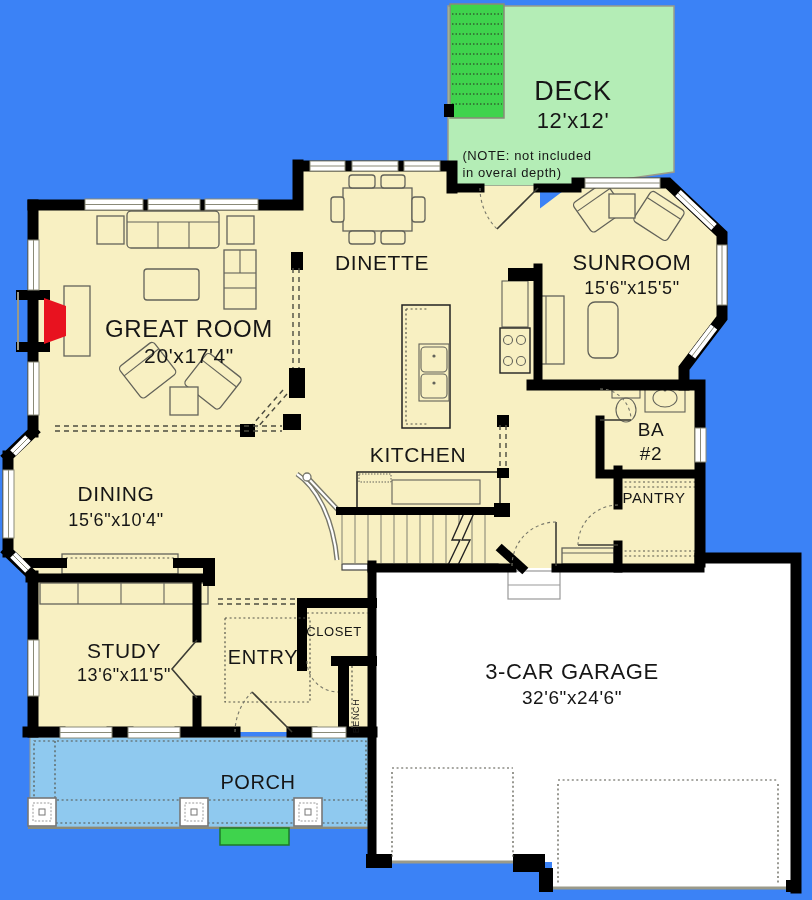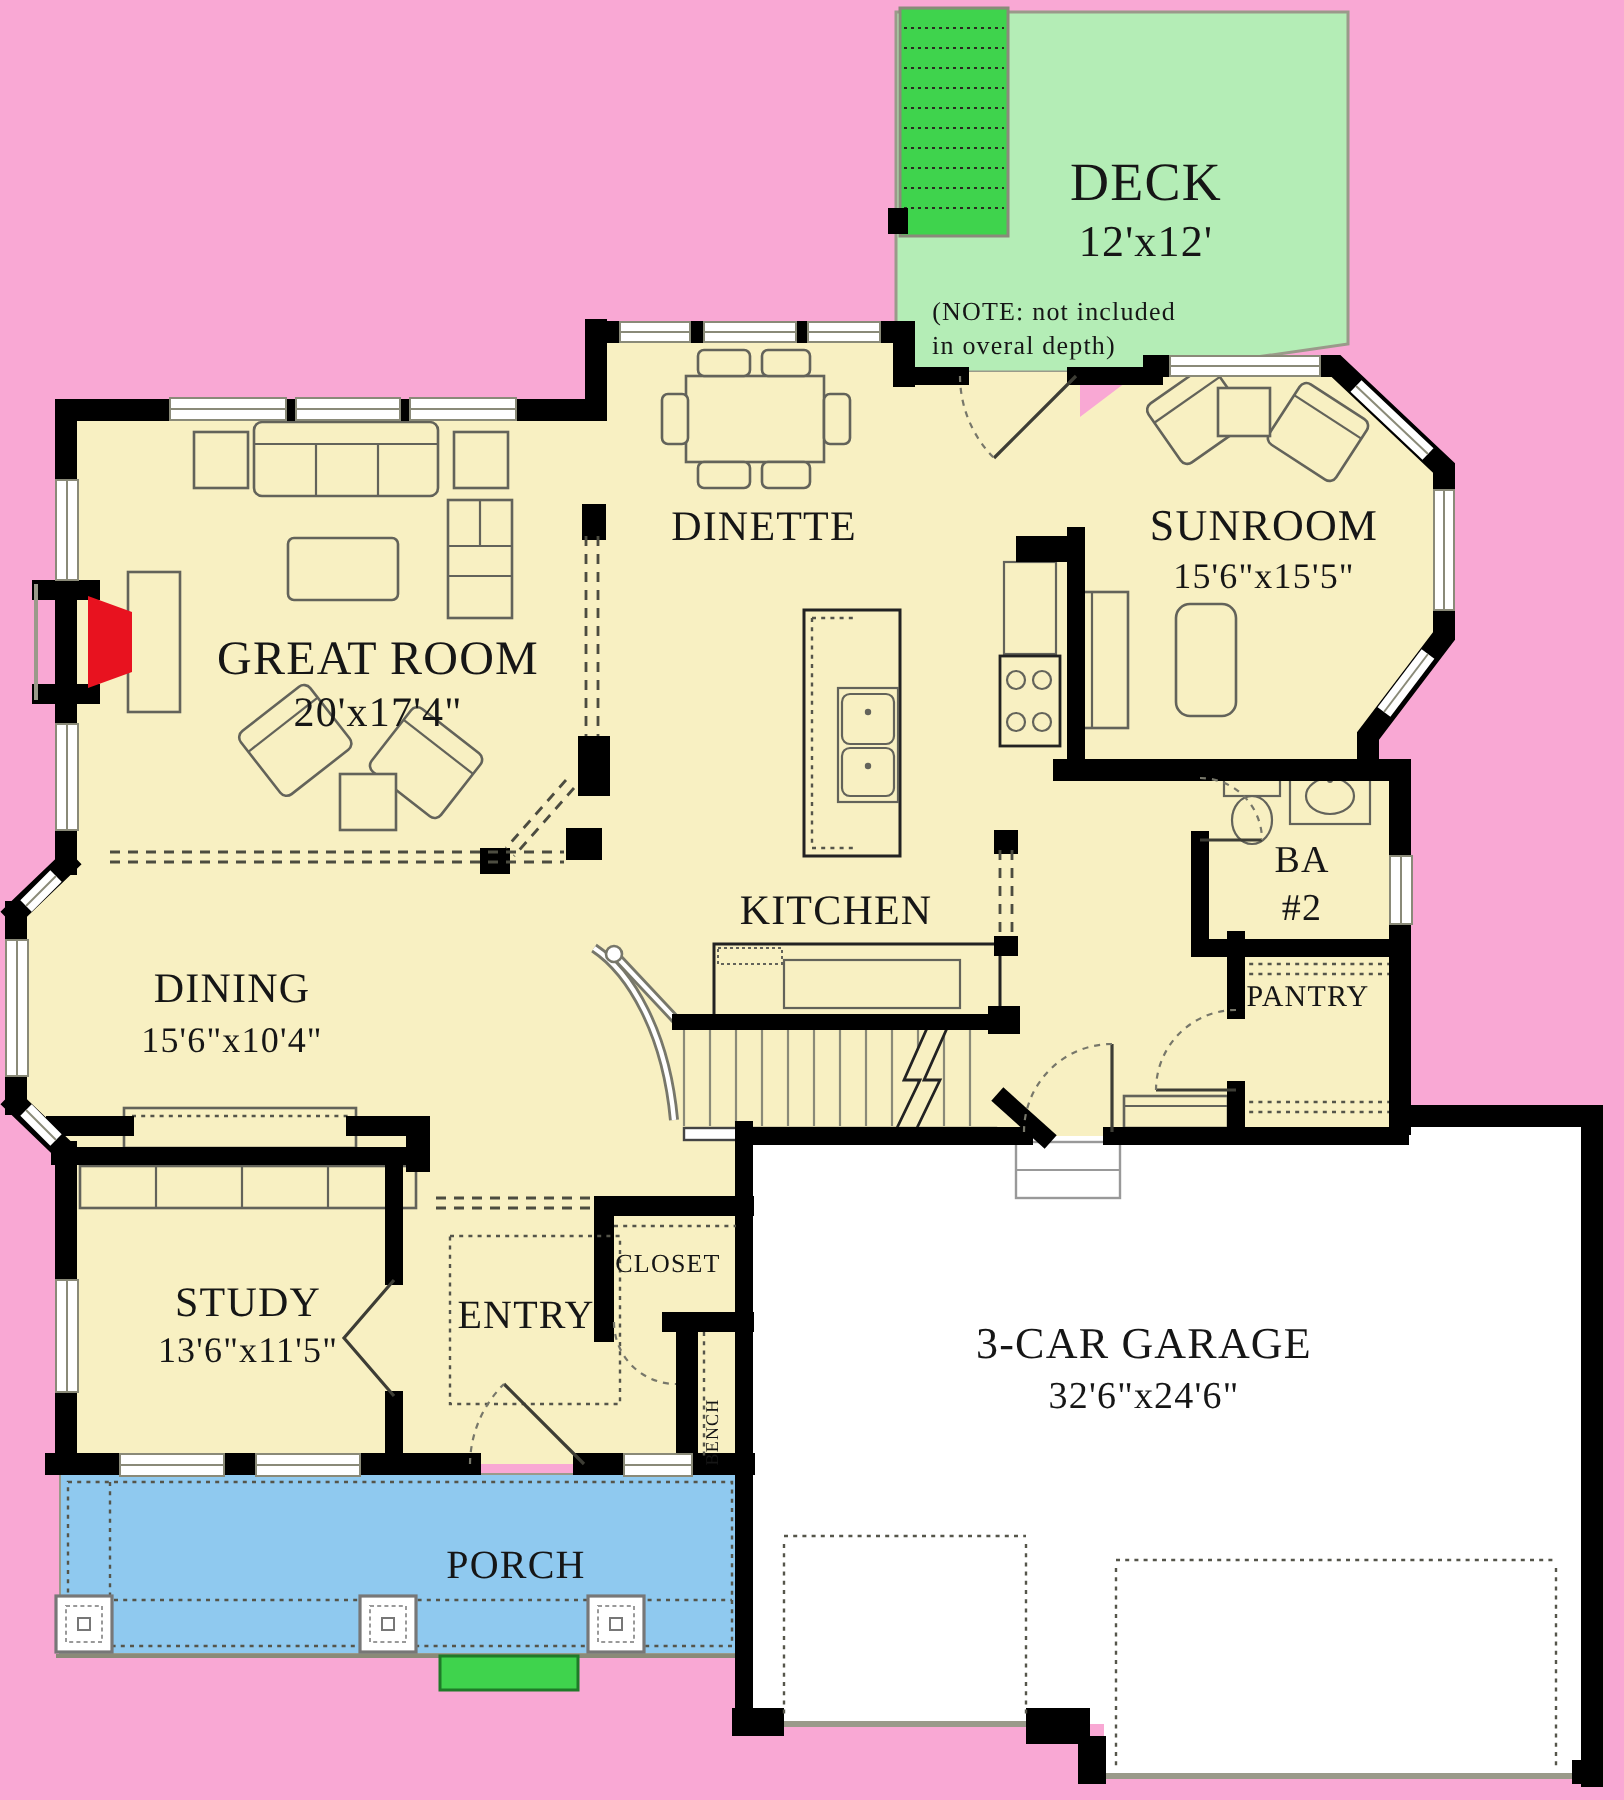--- a/index.html
+++ b/index.html
@@ -1,17 +1,17 @@
 <!DOCTYPE html>
 <html><head>
 <meta charset="utf-8">
 <style>
   html,body{margin:0;padding:0;background:#fff;}
-  .stage{position:relative;width:812px;height:900px;background:#f9a8d4;overflow:hidden;
-         font-family:Liberation Serif, serif;}
+  .stage{position:relative;width:812px;height:900px;background:#3b82f6;overflow:hidden;
+         font-family:Liberation Sans, sans-serif;}
   svg{position:absolute;left:0;top:0;}
   .wall{stroke:#000;fill:none;stroke-linecap:square;}
   .furn{fill:#f8f0c2;stroke:#63635a;stroke-width:1.3;}
   .furn2{fill:none;stroke:#63635a;stroke-width:1.1;}
   .win{fill:#ffffff;stroke:#8a8a78;stroke-width:1;}
   .wc{stroke:#8a8a78;stroke-width:1;fill:none;}
   .winline{stroke:#ffffff;stroke-width:8;fill:none;}
   .dsh{stroke:#4c4c40;stroke-width:1.4;stroke-dasharray:5 4;fill:none;}
   .dot{stroke:#55554a;stroke-width:1.2;stroke-dasharray:2 2.6;fill:none;}
   .arc{stroke:#77776a;stroke-width:1.1;fill:none;stroke-dasharray:3 3;}

